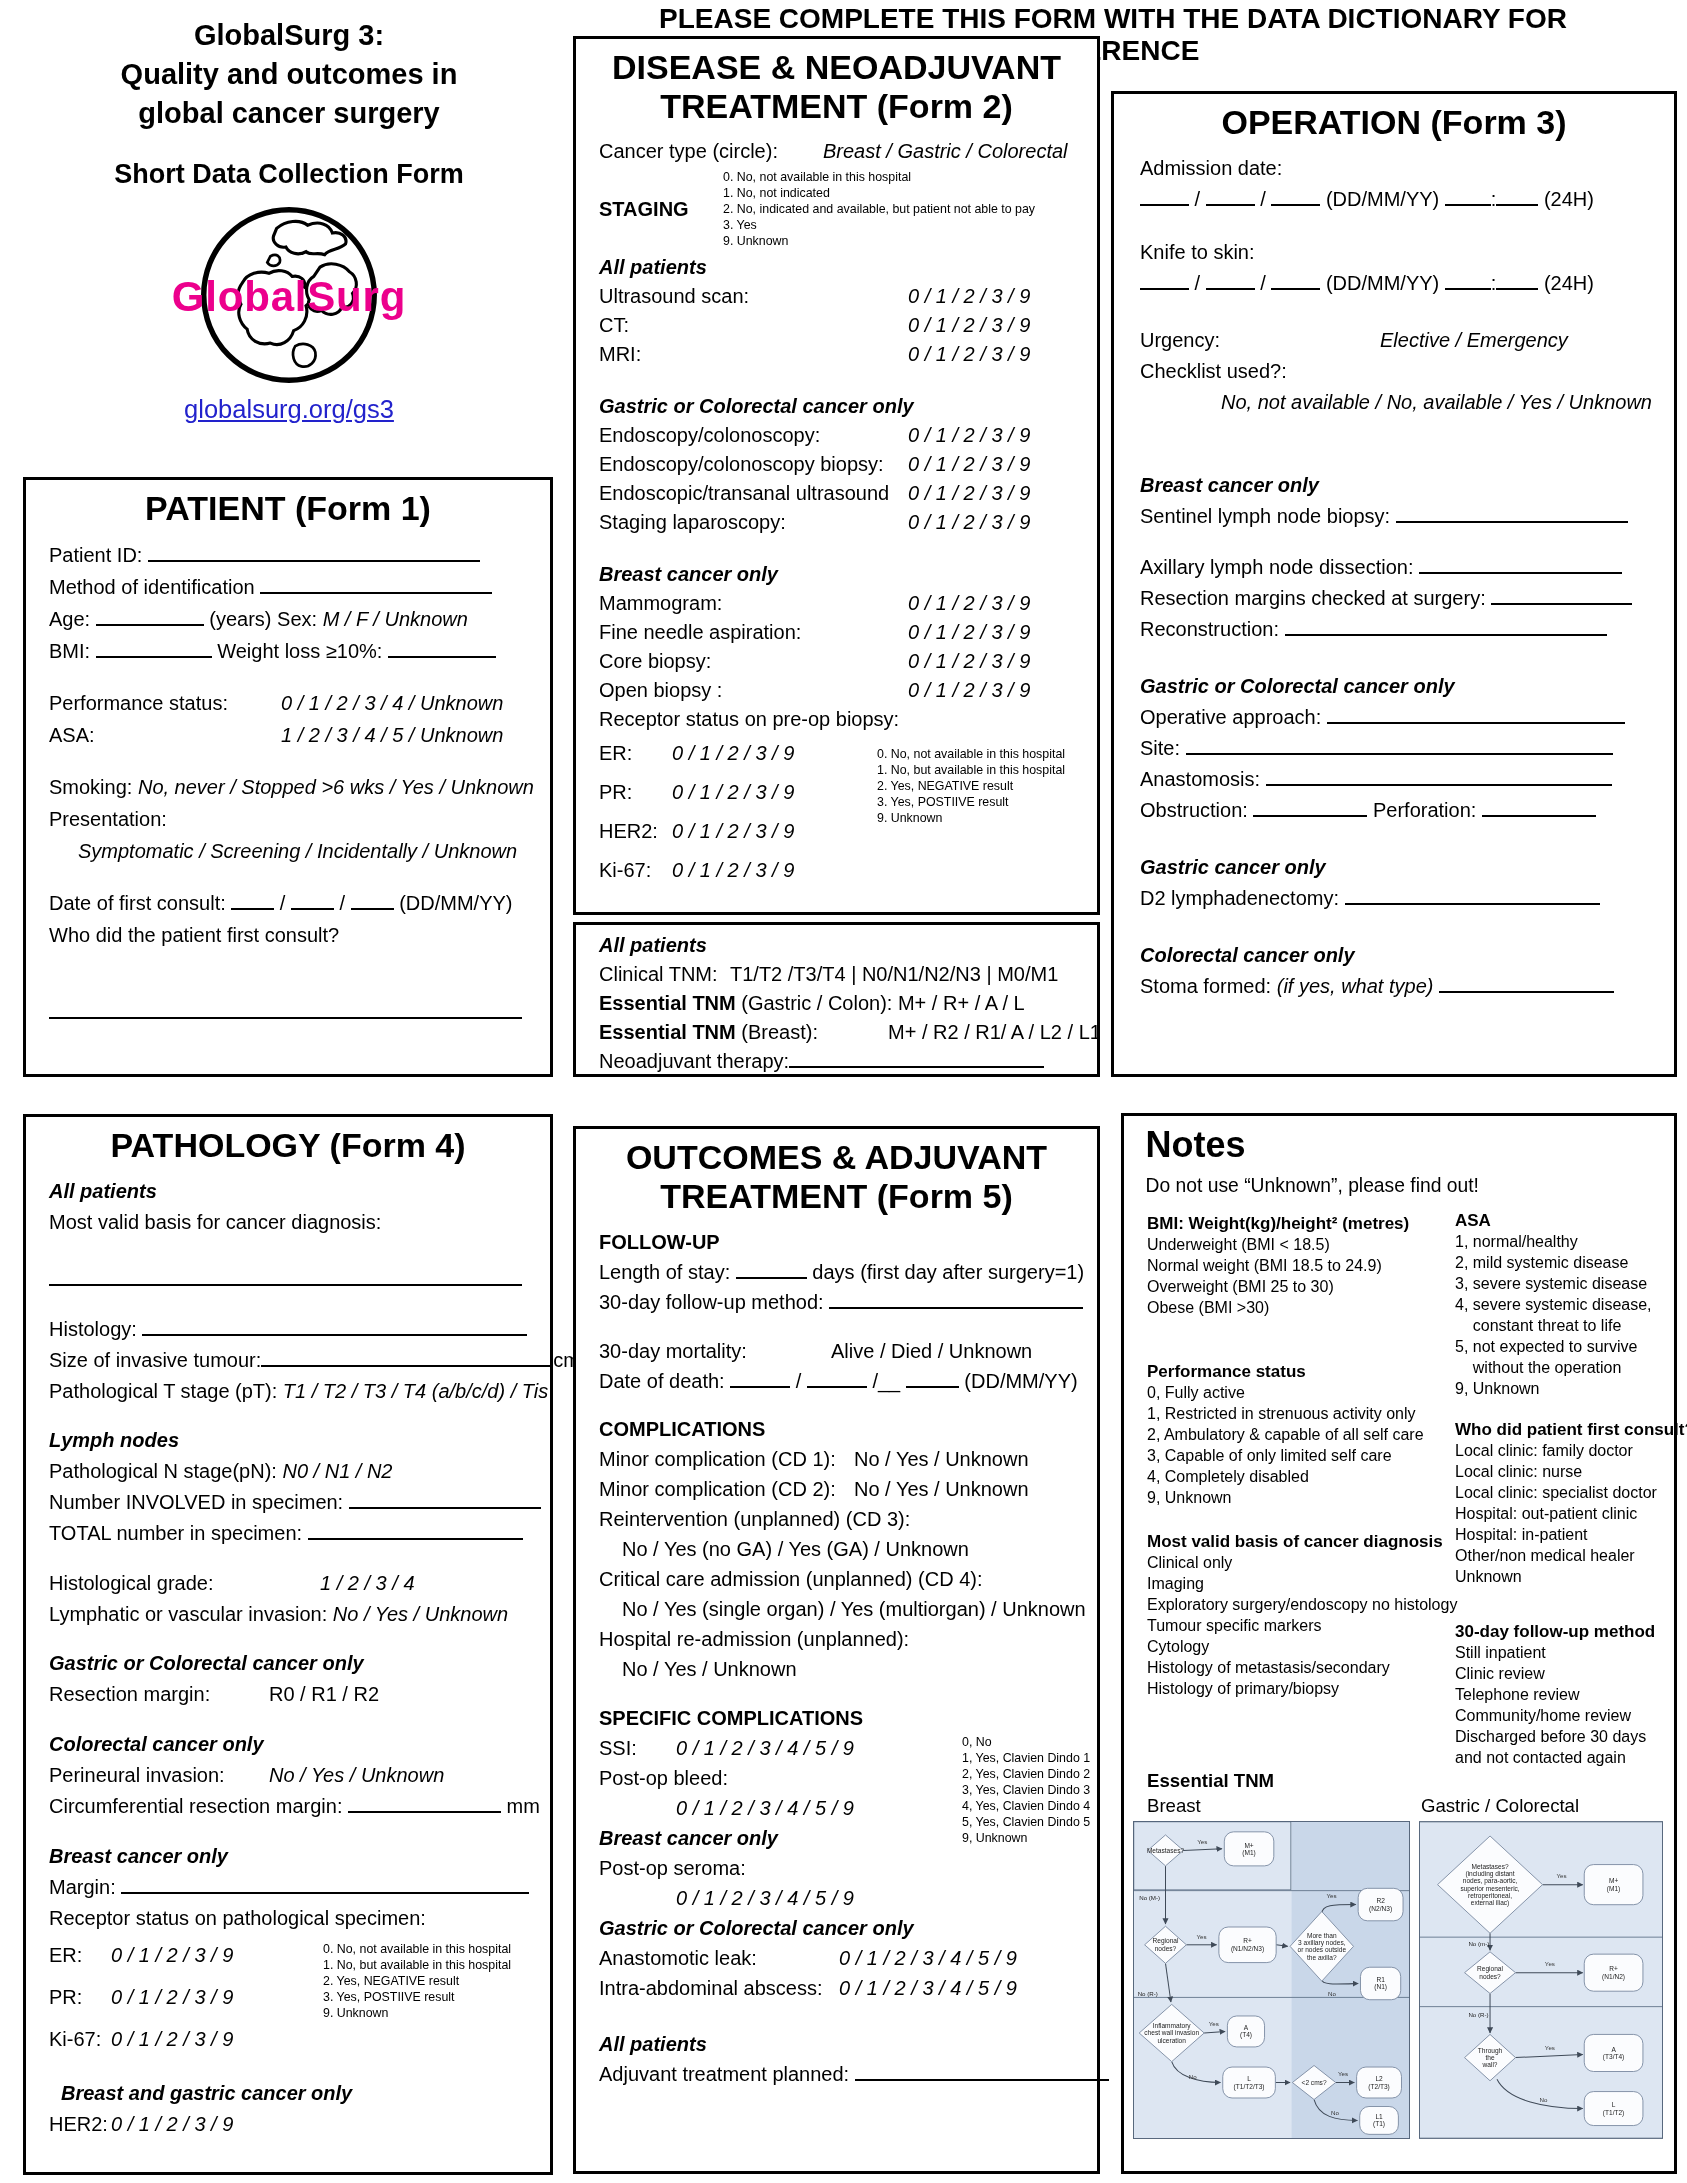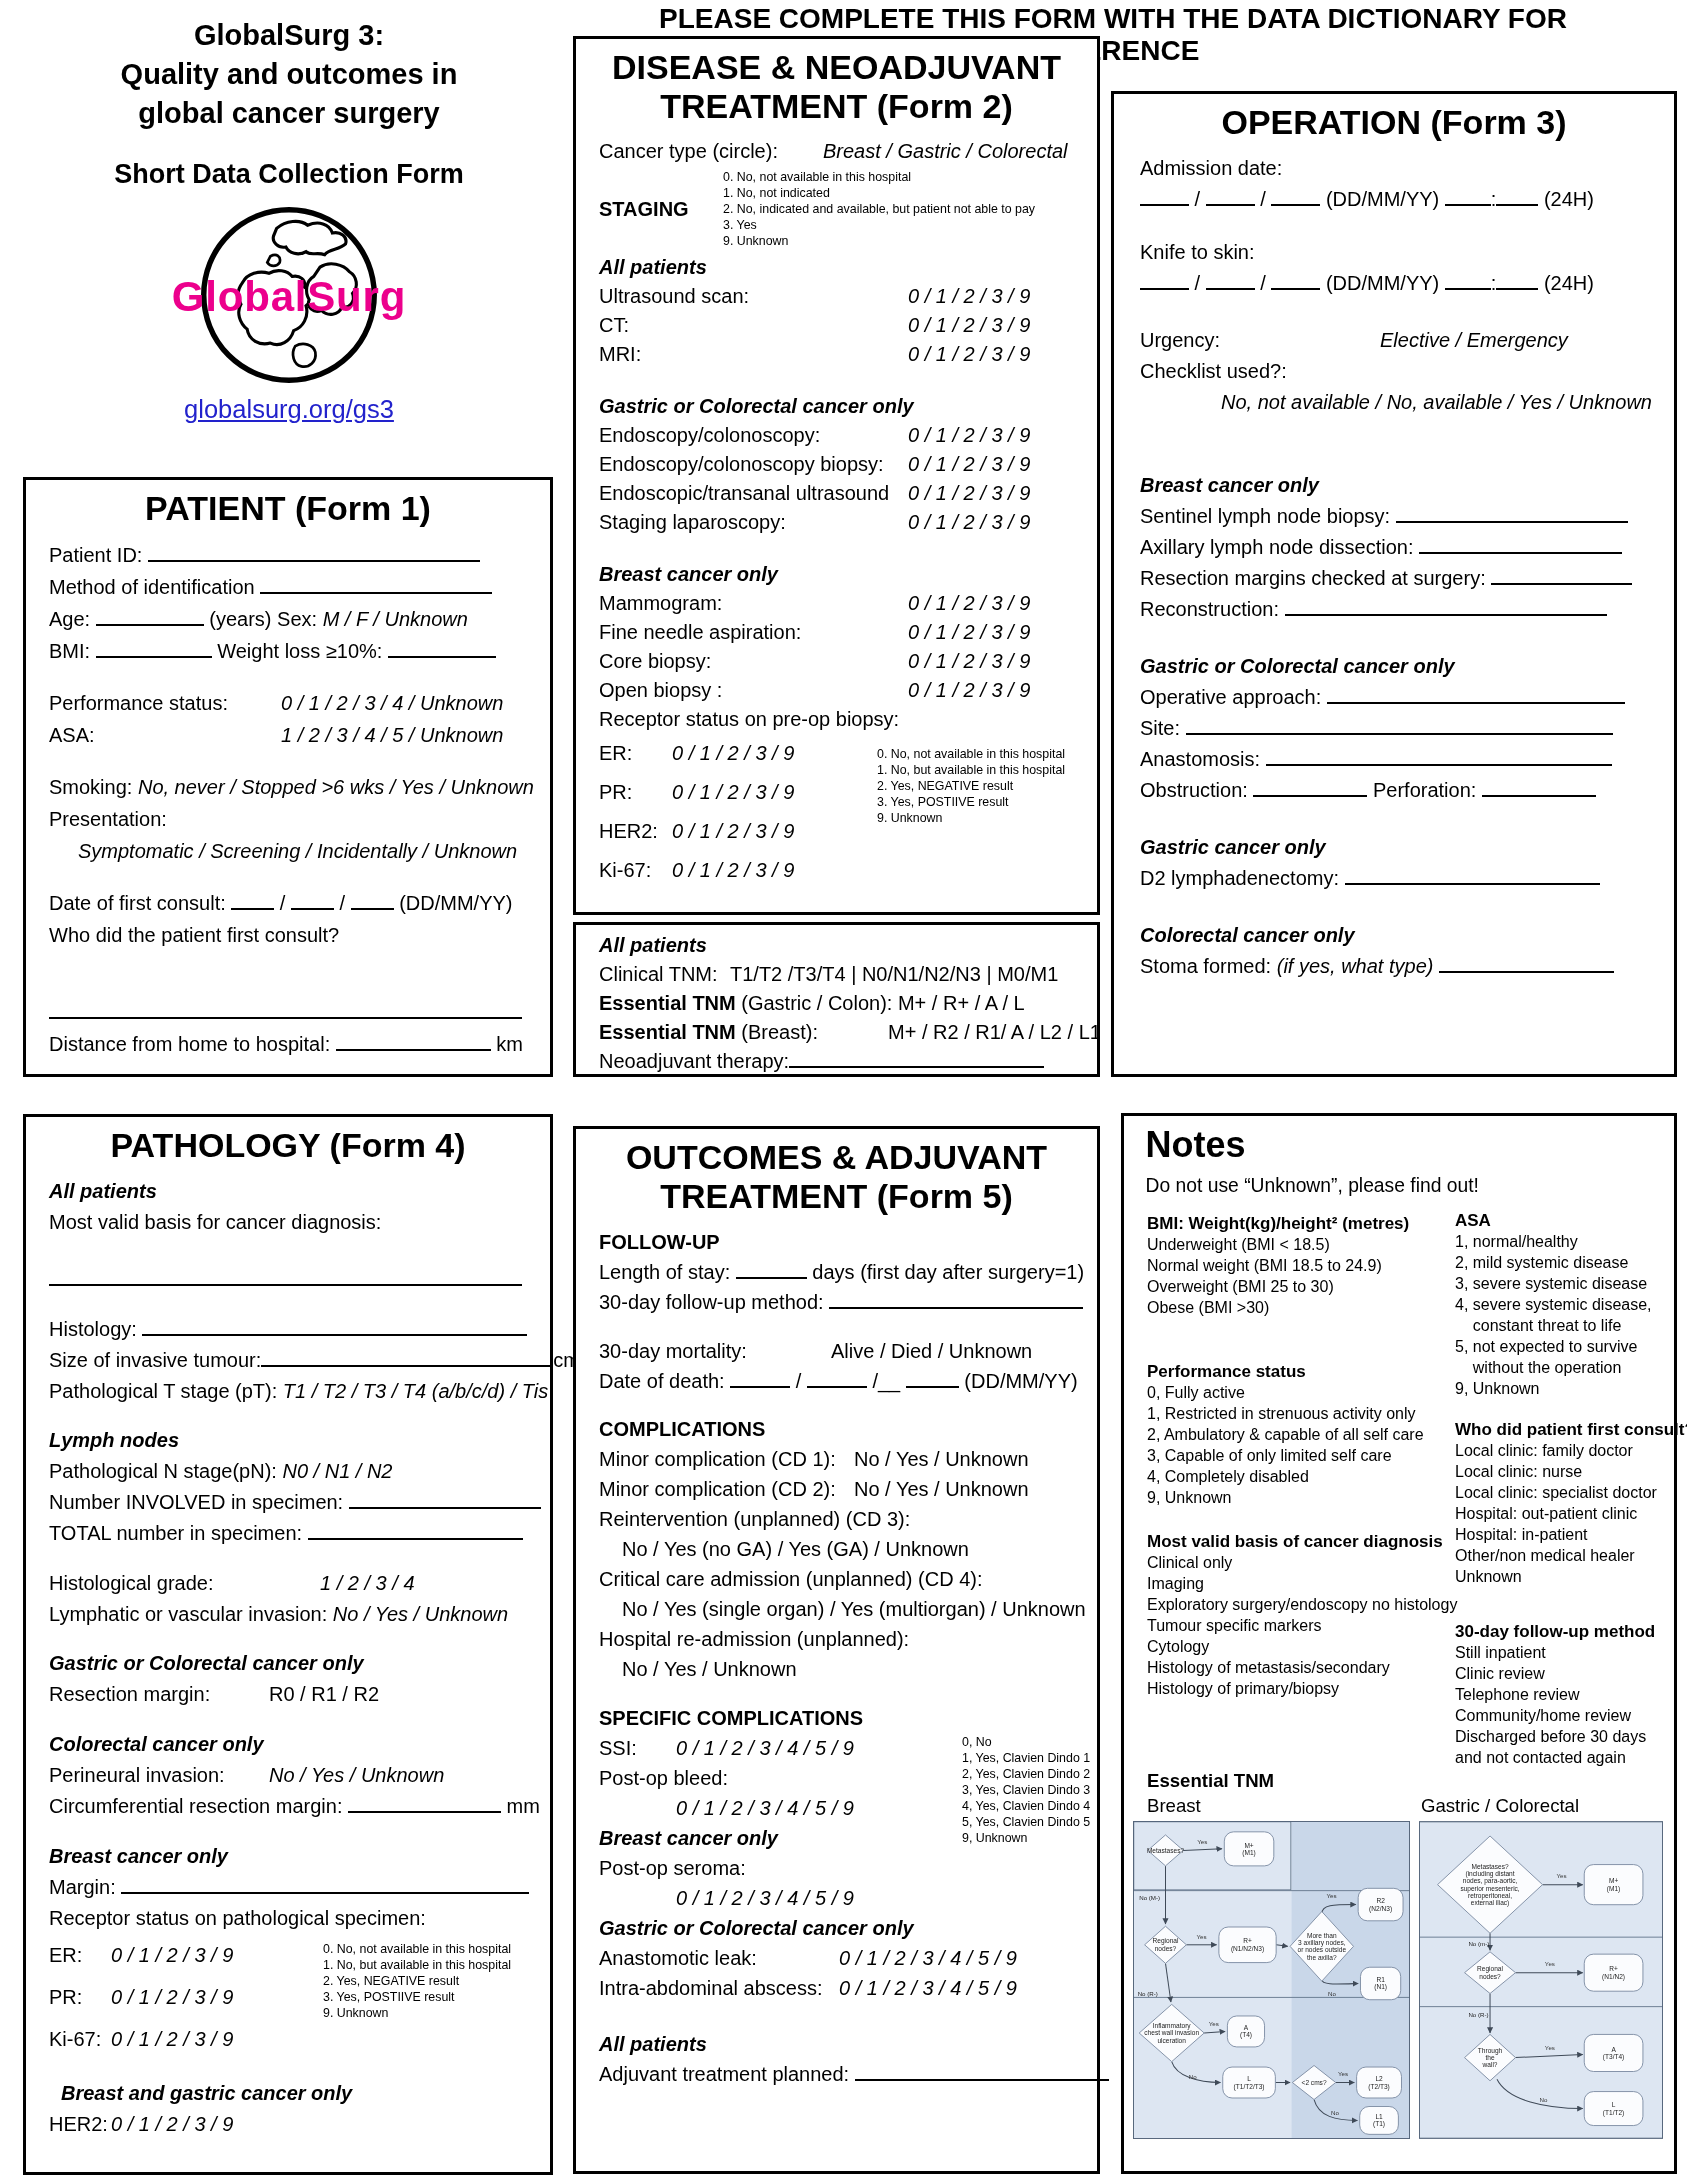--- a/index.html
+++ b/index.html
@@ -77,21 +77,20 @@
         <div class="fline" style="height: 32px; line-height: 32px;"><span>ASA:</span><span class="i abs" style="left: 232px;">1 / 2 / 3 / 4 / 5 / Unknown</span></div>
         <div class="gapline" style="height: 20px;"></div>
         <div class="fline" style="height: 32px; line-height: 32px;"><span>Smoking:  </span><span class="i">No, never / Stopped &gt;6 wks / Yes / Unknown</span></div>
         <div class="fline" style="height: 32px; line-height: 32px;"><span>Presentation:</span></div>
         <div class="fline" style="height: 32px; line-height: 32px; padding-left: 29px;"><span class="i">Symptomatic / Screening / Incidentally / Unknown</span></div>
         <div class="gapline" style="height: 20px;"></div>
         <div class="fline" style="height: 32px; line-height: 32px;"><span>Date of first consult: </span><span class="blank" style="width: 43px;"></span><span> / </span><span class="blank" style="width: 43px;"></span><span> / </span><span class="blank" style="width: 43px;"></span><span> (DD/MM/YY)</span></div>
         <div class="fline" style="height: 32px; line-height: 32px;"><span>Who did the patient first consult?</span></div>
         <div class="gapline" style="height: 45px;"></div>
         <div class="fline" style="height: 32px; line-height: 32px;"><span class="blank" style="width: 473px;"></span></div>
-        <div class="fline" style="height: 32px; line-height: 32px;"><span>Distance from home to hospital: </span><span class="blank" style="width: 155px;"></span><span> km</span></div>
       </div>
   </div>
 
   <div class="panel" id="f2" style="left:573px;top:36px;width:527px;height:879px;">
     <div class="ptitle" style="margin-bottom:0;"><span class="b">DISEASE &amp; NEOADJUVANT</span></div>
     <div class="ptitle" style="margin-top:0;"><span class="b">TREATMENT</span><span> (Form 2)</span></div>
     <div class="flines">
         <div class="fline" style="height: 29px; line-height: 29px;"><span>Cancer type (circle):</span><span class="i abs" style="left: 224px;">Breast  /  Gastric  /  Colorectal</span></div>
         <div class="fline" style="height: 87px; line-height: 87px;"><span class="b">STAGING</span><div class="note" style="left: 124px; top: 3.1px;">
             <div>0. No, not available in this hospital</div>
@@ -149,21 +148,21 @@
         <div class="fline" style="height: 31px; line-height: 31px;"><span>Knife to skin:</span></div>
         <div class="fline" style="height: 31px; line-height: 31px;"><span class="blank" style="width: 49px;"></span><span> / </span><span class="blank" style="width: 49px;"></span><span> / </span><span class="blank" style="width: 49px;"></span><span> (DD/MM/YY) </span><span class="blank" style="width: 46px;"></span><span>:</span><span class="blank" style="width: 42px;"></span><span> (24H)</span></div>
         <div class="gapline" style="height: 26px;"></div>
         <div class="fline" style="height: 31px; line-height: 31px;"><span>Urgency:</span><span class="i abs" style="left: 240px;">Elective   /   Emergency</span></div>
         <div class="fline" style="height: 31px; line-height: 31px;"><span>Checklist used?:</span></div>
         <div class="fline" style="height: 31px; line-height: 31px; padding-left: 81px;"><span class="i">No, not available / No, available / Yes / Unknown</span></div>
         <div class="gapline" style="height: 26px;"></div>
         <div class="gapline" style="height: 26px;"></div>
         <div class="fline" style="height: 31px; line-height: 31px;"><span class="b i">Breast cancer only</span></div>
         <div class="fline" style="height: 31px; line-height: 31px;"><span>Sentinel lymph node biopsy: </span><span class="blank" style="width: 232px;"></span></div>
-        <div class="fline" style="height: 31px; line-height: 31px;"><span>Axillary lymph node dissection: </span><span class="blank" style="width: 203px;"></span></div>
+        <div class="fline" style="height: 31px; line-height: 31px; margin-top: 20px;"><span>Axillary lymph node dissection: </span><span class="blank" style="width: 203px;"></span></div>
         <div class="fline" style="height: 31px; line-height: 31px;"><span>Resection margins checked at surgery: </span><span class="blank" style="width: 141px;"></span></div>
         <div class="fline" style="height: 31px; line-height: 31px;"><span>Reconstruction: </span><span class="blank" style="width: 322px;"></span></div>
         <div class="gapline" style="height: 26px;"></div>
         <div class="fline" style="height: 31px; line-height: 31px;"><span class="b i">Gastric or Colorectal cancer only</span></div>
         <div class="fline" style="height: 31px; line-height: 31px;"><span>Operative approach: </span><span class="blank" style="width: 298px;"></span></div>
         <div class="fline" style="height: 31px; line-height: 31px;"><span>Site: </span><span class="blank" style="width: 427px;"></span></div>
         <div class="fline" style="height: 31px; line-height: 31px;"><span>Anastomosis:  </span><span class="blank" style="width: 346px;"></span></div>
         <div class="fline" style="height: 31px; line-height: 31px;"><span>Obstruction: </span><span class="blank" style="width: 114px;"></span><span>  Perforation: </span><span class="blank" style="width: 114px;"></span></div>
         <div class="gapline" style="height: 26px;"></div>
         <div class="fline" style="height: 31px; line-height: 31px;"><span class="b i">Gastric cancer only</span></div>

